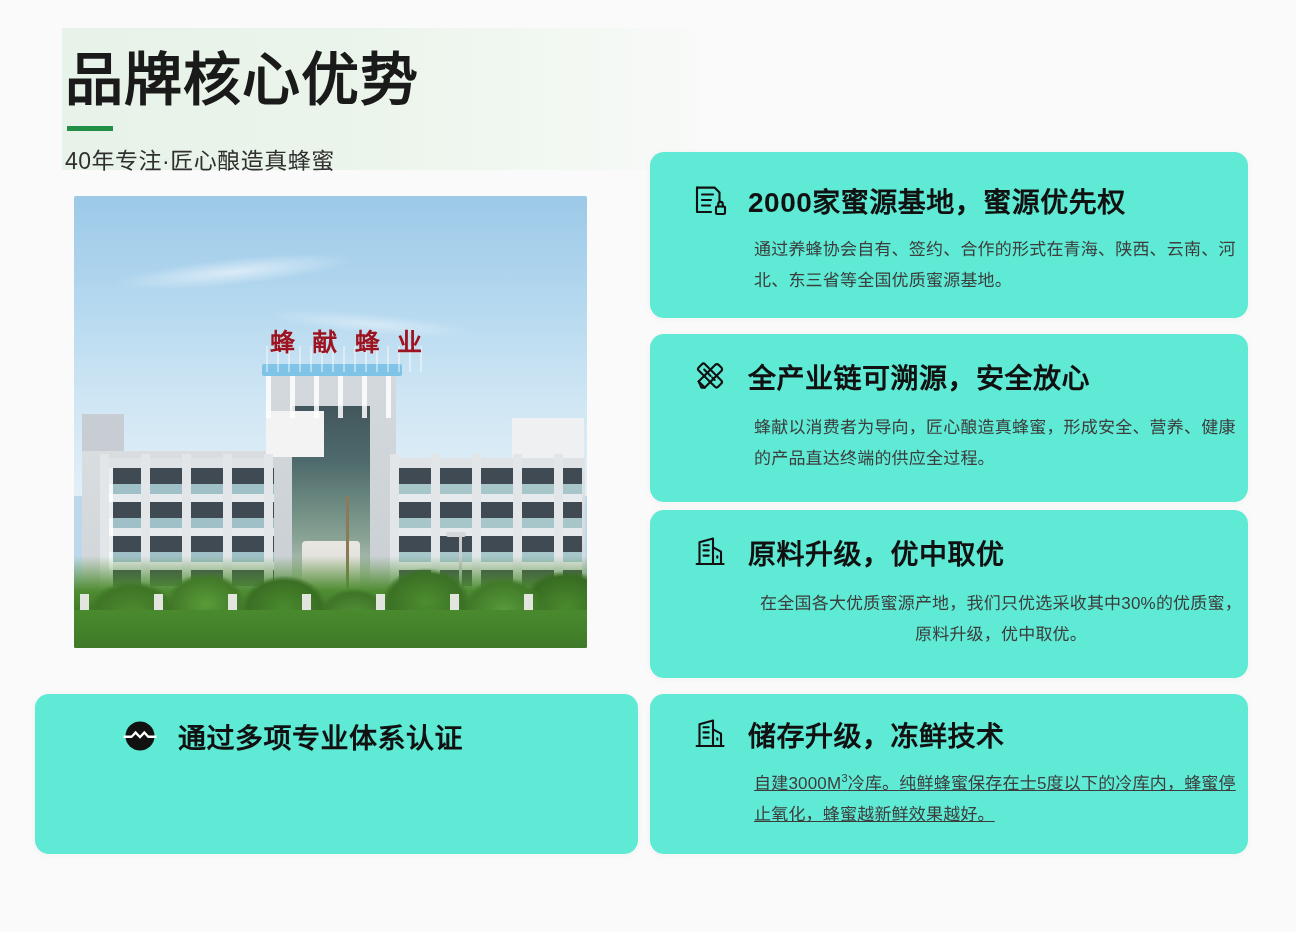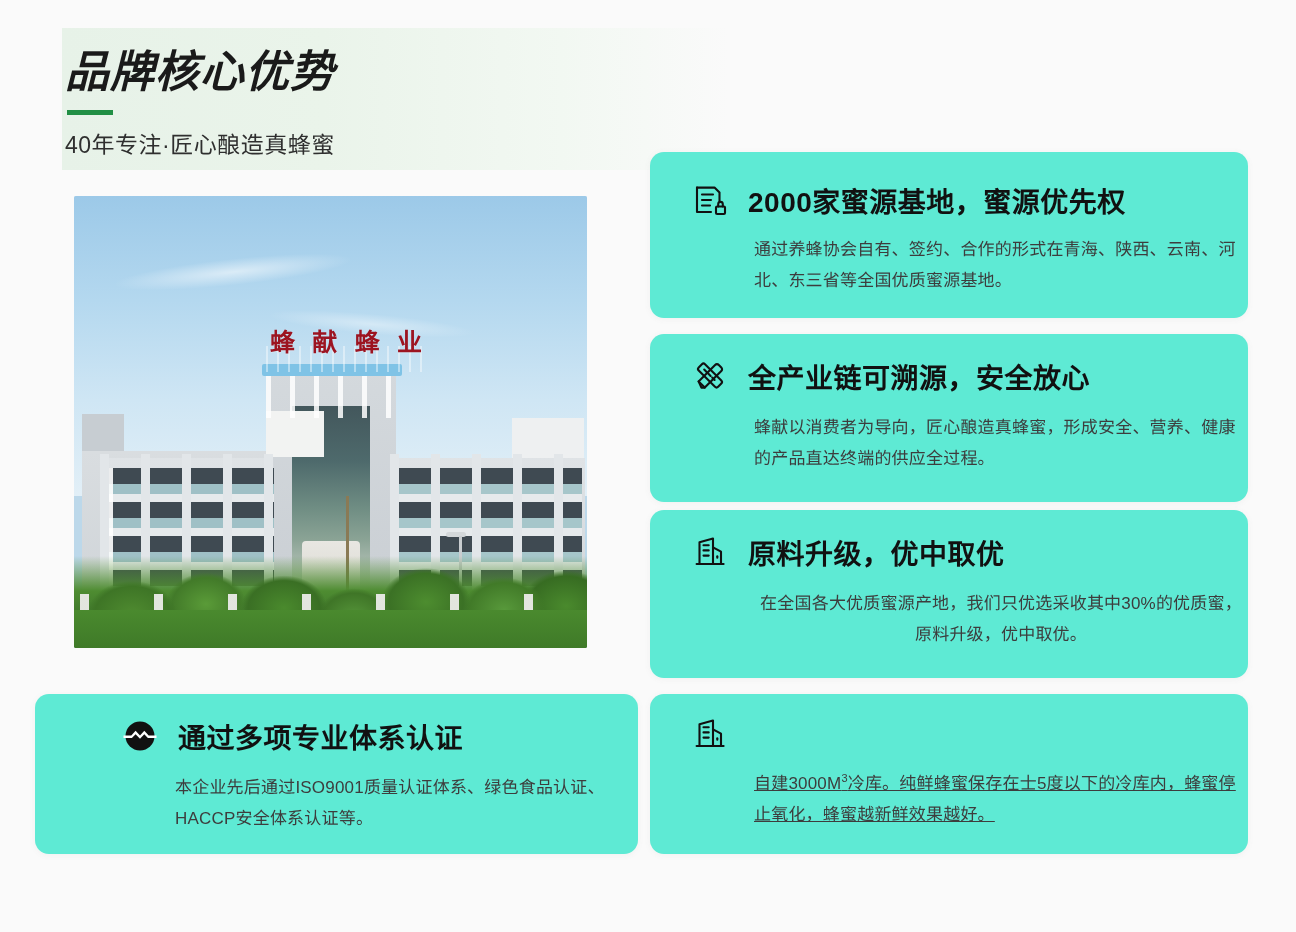--- a/index.html
+++ b/index.html
@@ -35,26 +35,25 @@
   }
 
   .header-inner {
     position: absolute;
     left: 0;
     top: 0;
     padding: 20px 0 0 3px;
   }
 
   .page-title {
-    font-size: 44px;
+    font-size: 58px;
     line-height: 1.1;
     font-weight: 700;
     color: #1a1a1a;
     letter-spacing: 1px;
-    font-style: italic;
   }
 
   .title-rule {
     width: 46px;
     height: 5px;
     background: #218f45;
     margin: 14px 0 11px 2px;
   }
 
   .page-subtitle {
@@ -471,30 +470,30 @@
     <div class="card-head">
       <span class="card-icon">
         <svg viewBox="0 0 40 40" fill="none" stroke="#111" stroke-width="2.1" stroke-linecap="round" stroke-linejoin="round">
           <path d="M9.5 32V10.2L23 6.6V32"></path>
           <path d="M23 15.3l8 4.4V32"></path>
           <path d="M13.5 13.2h5.2M13.5 18.4h5.2M13.5 23.6h5.2"></path>
           <path d="M27.3 24.2v1.6"></path>
           <path d="M6.6 32h27"></path>
         </svg>
       </span>
+      <span class="card-title">储存升级，冻鲜技术</span>
     </div>
     <p class="card-body"><span>自建3000M</span><sup>3</sup><span>冷库。纯鲜蜂蜜保存在士5度以下的冷库内，蜂蜜停止氧化，蜂蜜越新鲜效果越好。</span></p>
   </div>
 
   <div class="card" id="card-cert">
     <div class="card-head">
       <span class="card-icon">
         <svg viewBox="0 0 40 40">
           <circle cx="20" cy="20" r="14.5" fill="#111"></circle>
           <path d="M3.5 19.4l7.8 0 4.3-4.6 4.4 4.6 4.3-4.6 4.4 4.6 7.8 0 0 2.6-8.6 0-3.6-3.8-4.3 4.6-4.4-4.6-3.7 3.8-8.4 0z" fill="#ffffff"></path>
         </svg>
       </span>
       <span class="card-title">通过多项专业体系认证</span>
     </div>
-    <p class="card-body">本企业先后通过ISO9001质量认证体系、绿色食品认证、HACCP安全体系认证等。</p>
   </div>
 
 </div>
 
 </body></html>

